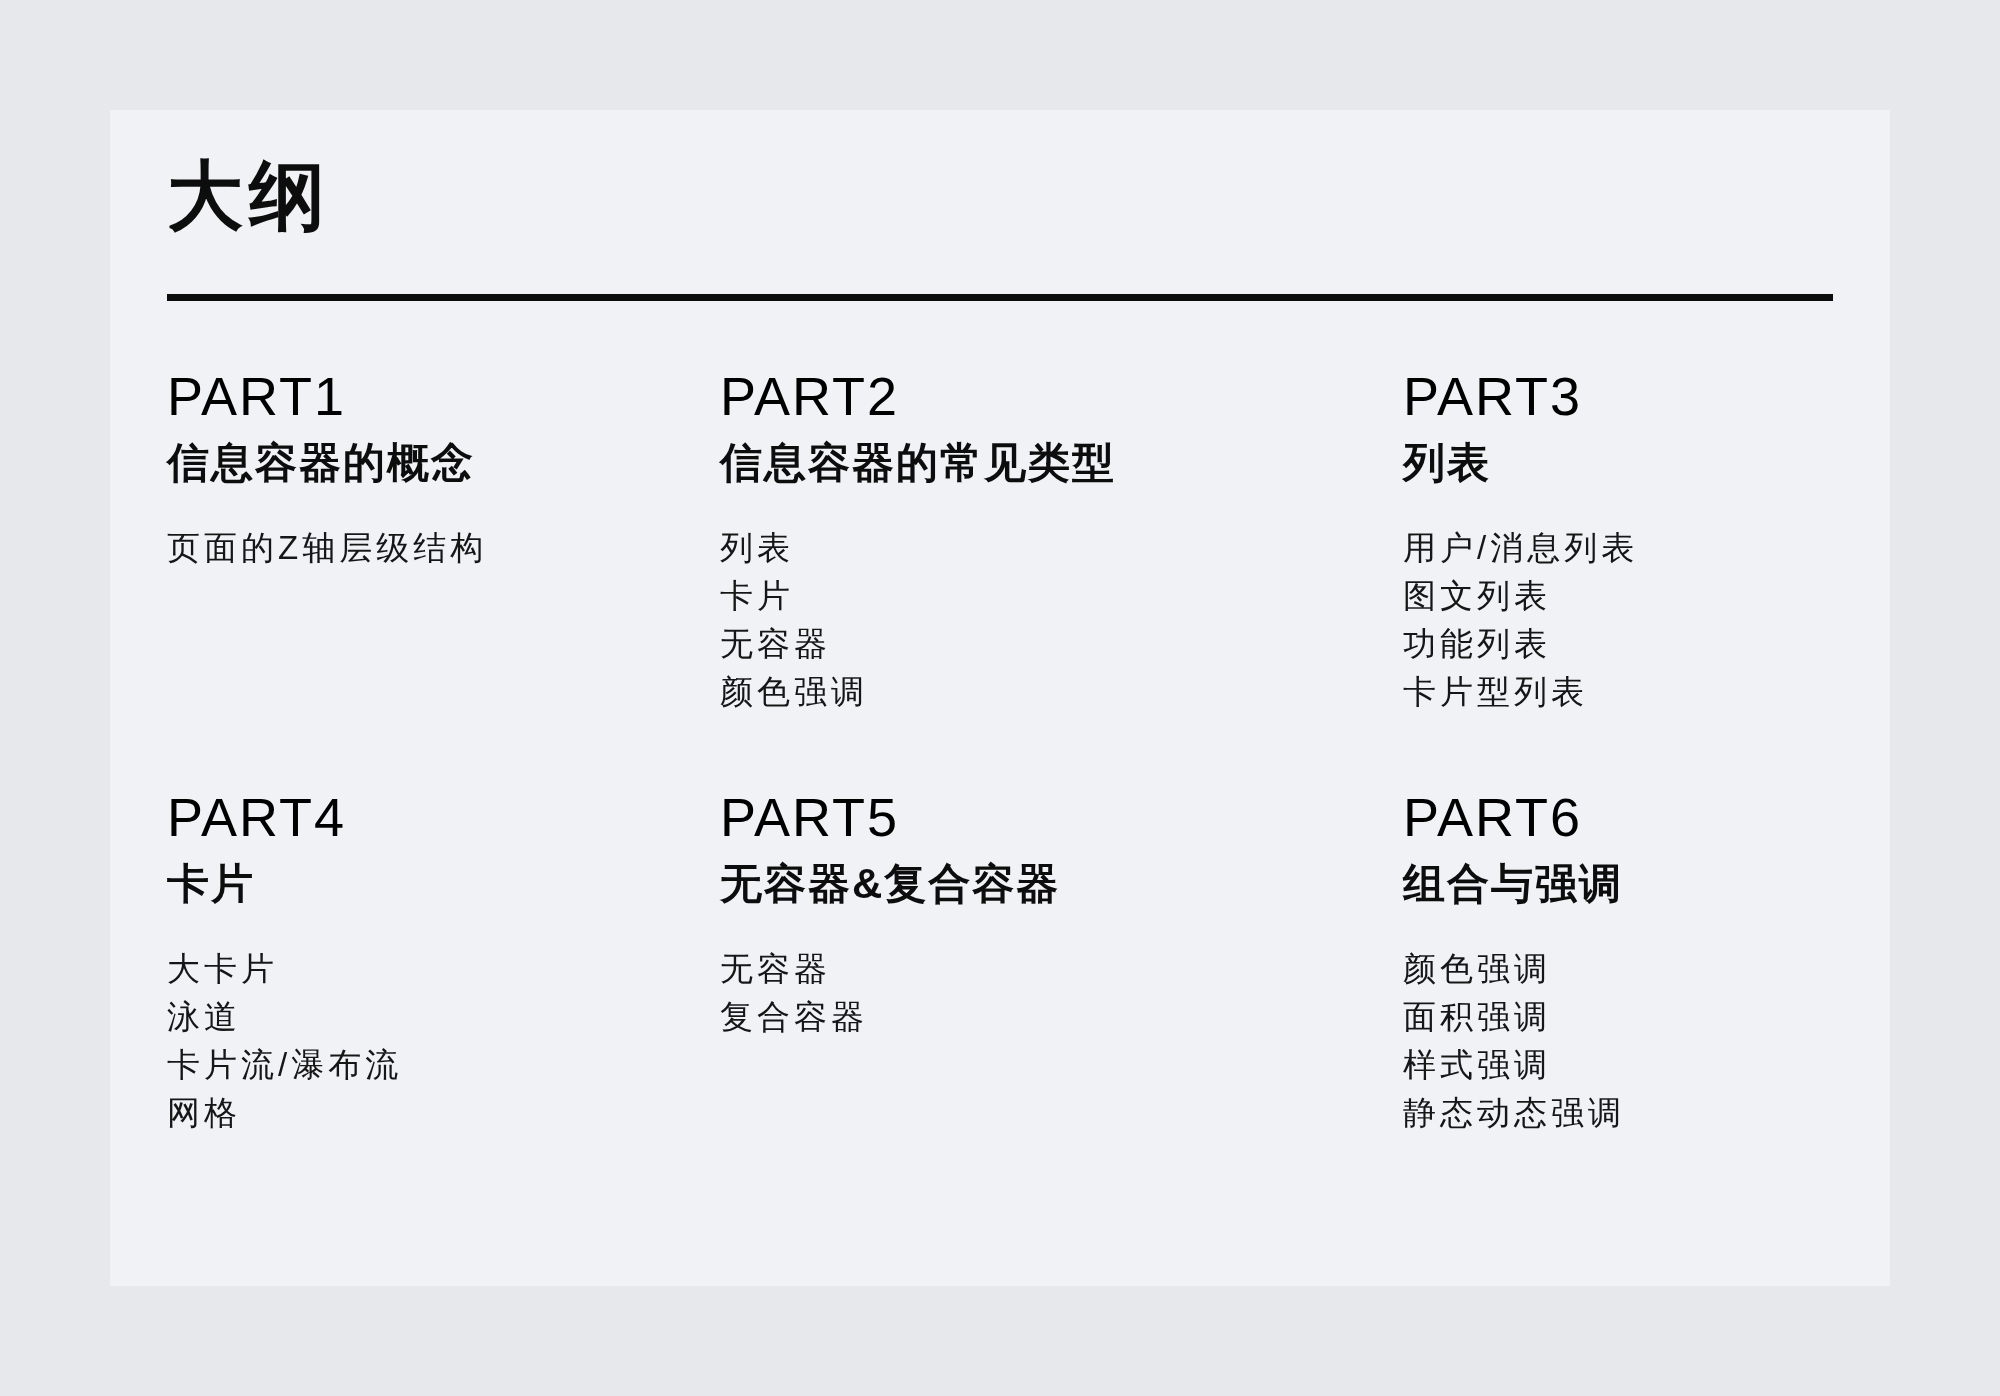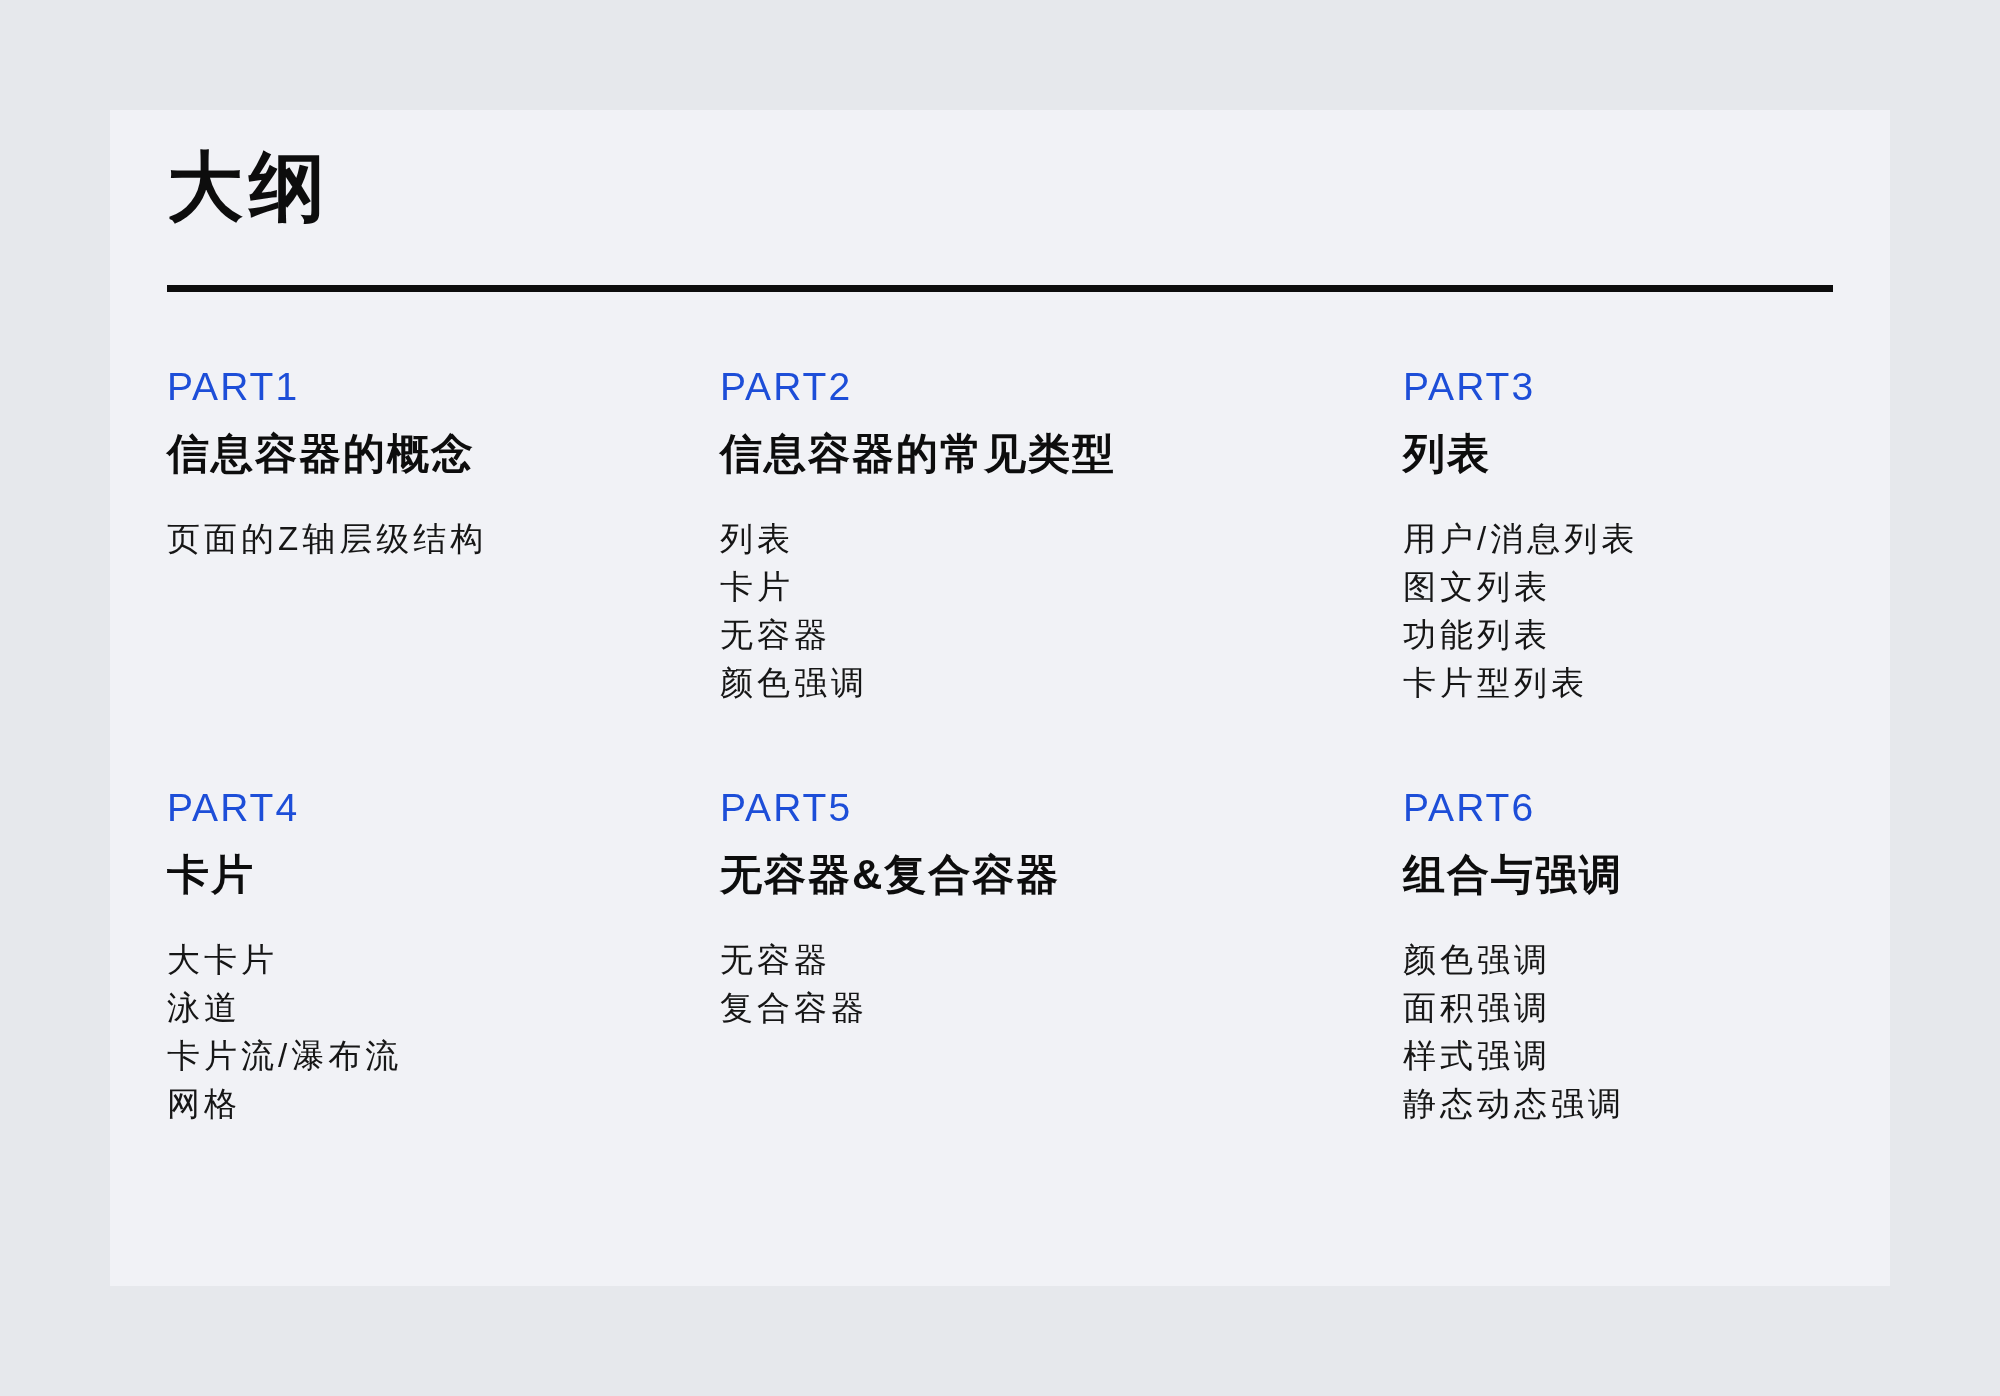--- a/index.html
+++ b/index.html
@@ -17,46 +17,46 @@
     left: 110px;
     top: 110px;
     width: 1780px;
     height: 1176px;
     background: #f1f2f6;
     box-sizing: border-box;
     padding: 0 57px;
     overflow: hidden;
   }
   .slide-title {
-    margin-top: 35px;
+    margin-top: 44px;
     font-size: 76px;
     line-height: 1.1;
     font-weight: 900;
     letter-spacing: 6px;
     color: #0d0d0d;
   }
   .divider {
     margin-top: 56px;
     height: 7px;
     background: #0d0d0d;
     border: none;
   }
   .outline-grid {
     margin-top: 64px;
     display: grid;
     grid-template-columns: 553px 683px 1fr;
     row-gap: 70px;
   }
   .section { min-width: 0; }
   .part-label {
-    font-size: 39px;
+    font-size: 54px;
     line-height: 62px;
     font-weight: 500;
     letter-spacing: 2px;
-    color: #1d4ed8;
+    color: #000000;
   }
   .section-heading {
     font-size: 42px;
     line-height: 72px;
     font-weight: 900;
     letter-spacing: 2px;
     color: #0d0d0d;
     white-space: nowrap;
   }
   .item-list {

